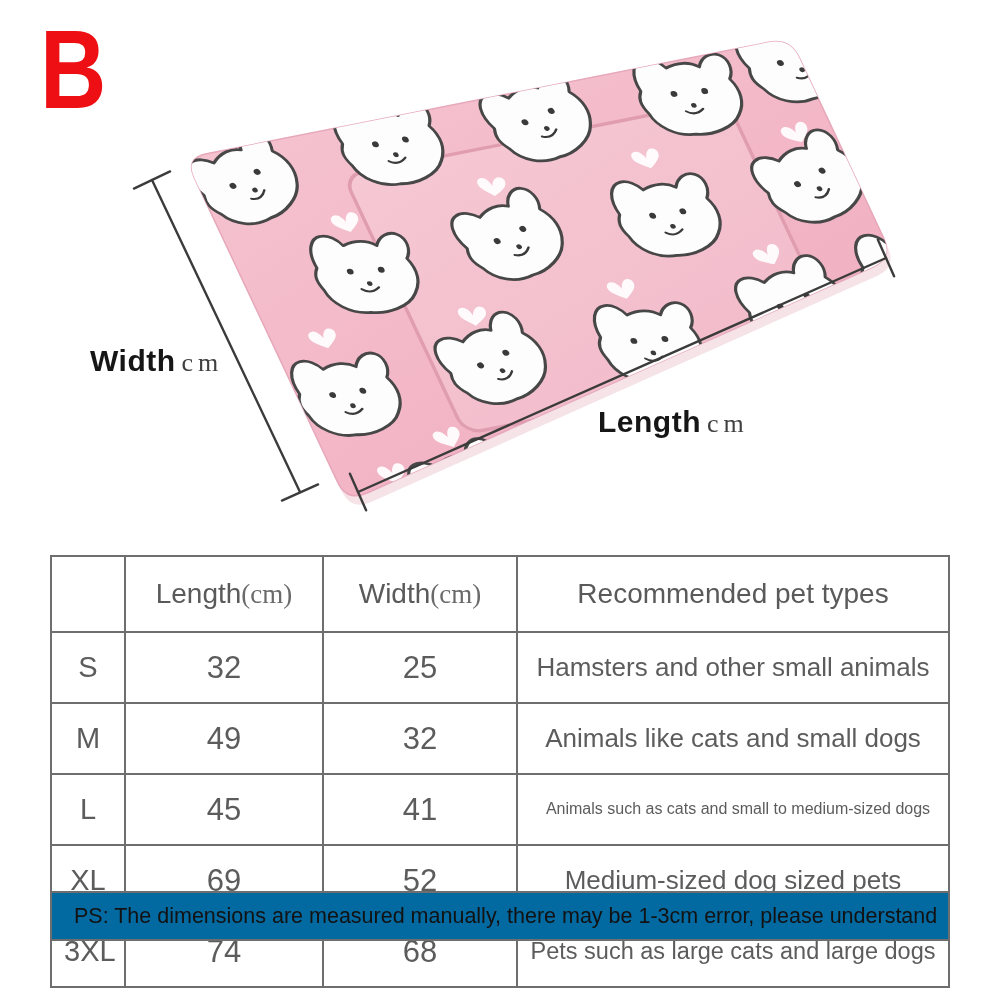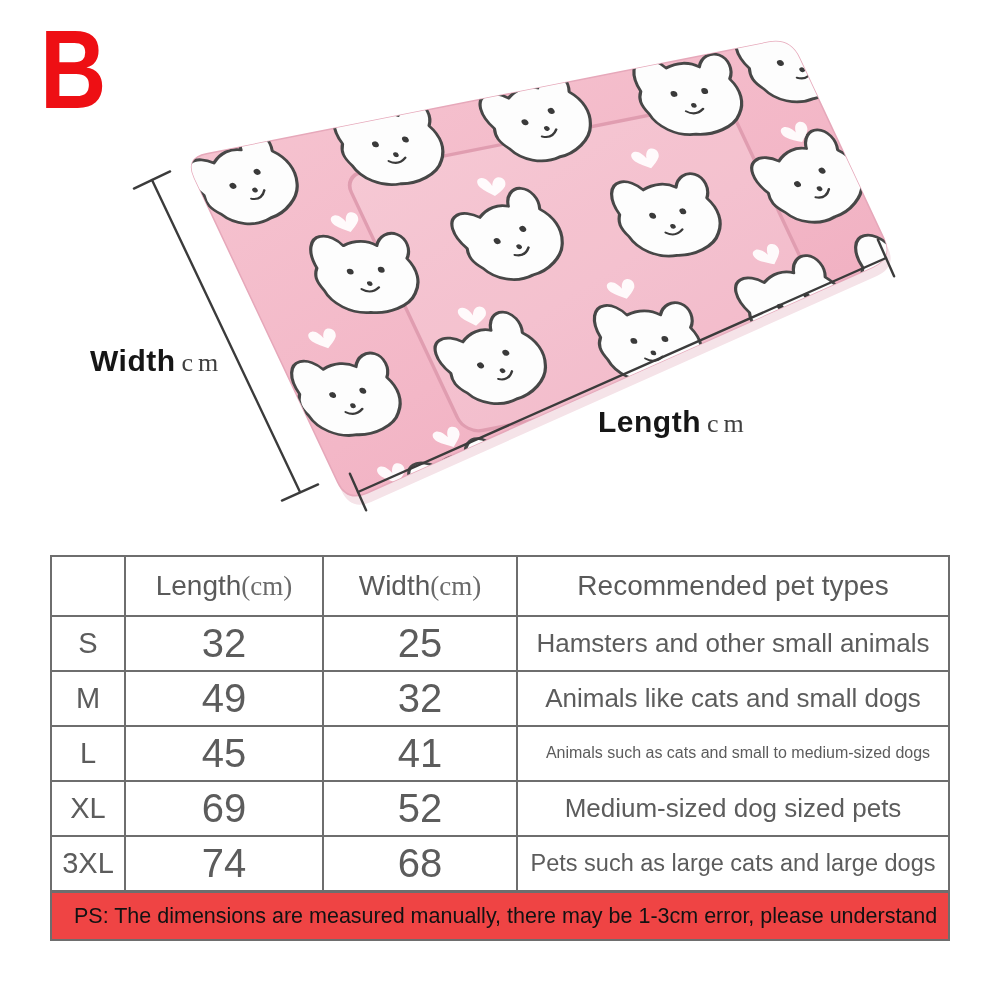--- a/index.html
+++ b/index.html
@@ -19,34 +19,34 @@
   .dim-label .w{font-weight:bold;font-size:30px;letter-spacing:.5px;}
   .dim-label .u{font-family:"Liberation Serif", serif;font-size:26px;color:#404040;
                 margin-left:6px;letter-spacing:5px;}
   .width-label{left:90px;top:344px;}
   .length-label{left:598px;top:405px;}
 
   
   table.size-table{position:absolute;left:50px;top:555px;width:898px;
     border-collapse:collapse;table-layout:fixed;color:#5c5c5c;}
   table.size-table td{border:2px solid #6e6e6e;text-align:center;vertical-align:middle;
-    padding:4px;overflow:hidden;}
+    padding:12px;overflow:hidden;}
   tr.hdr td{height:50px;font-size:28px;color:#5a5a5a;}
   tr.row td{height:45px;}
   .unit-serif{font-family:"Liberation Serif", serif;font-size:27px;color:#6a6a6a;}
   .cell-size{font-size:29px;}
-  .cell-num{font-size:40px;}
+  .cell-num{font-size:31px;}
   .cell-pets{font-size:26px;}
   .cell-pets.two-line{font-size:16px;text-align:center;line-height:1.04;padding:2px 2px 2px 12px;}
   .cell-pets.tight{font-size:23.5px;}
 
   
   .note-box{position:absolute;left:50px;top:891px;width:874px;height:46px;
     border:2px solid #6e6e6e;display:flex;align-items:center;padding-left:22px;
-    font-size:21.5px;color:#121212;background:#ef4444;}
+    font-size:21.5px;color:#121212;background:#0369a1;}
 </style>
 </head>
 <body>
 
 <div class="stage">
 
   <div class="marker">B</div>
 
   <svg class="art" width="1000" height="545" viewBox="0 0 1000 545">
     <defs>

